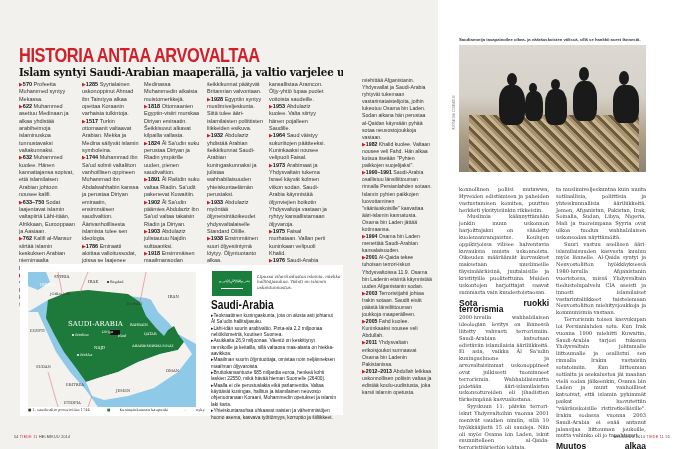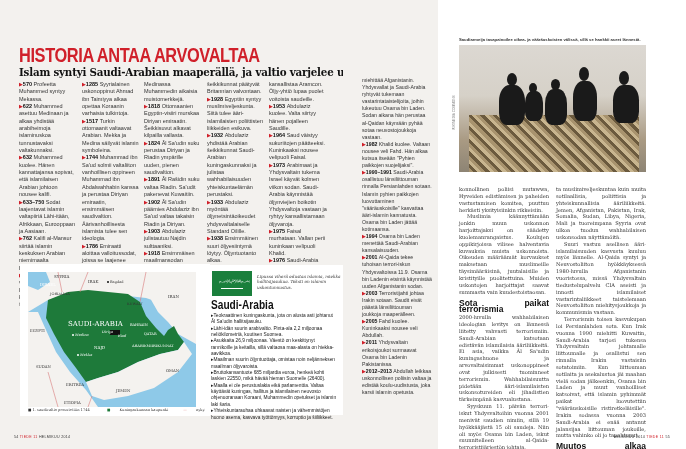--- a/index.html
+++ b/index.html
@@ -196,21 +196,21 @@
     <div class="soldier" style="left:160px;top:26px;width:10px;height:14px;border-radius:50%;"></div>
     <div class="soldier" style="left:66px;top:46px;width:18px;height:30px;"></div>
     <div class="soldier" style="left:70px;top:38px;width:8px;height:10px;border-radius:50%;"></div>
   </div>
   <div class="credit">WIKIMEDIA COMMONS</div>
 
   <div class="body-col" style="left:459px;top:186px;width:90px;">
     <div>
         <p>konnollinen poliisi mutawwa, Hyveiden edistämisen ja paheiden vastustamisen komitea, puuttuu herkästi yksityisiinkin rikkeisiin.</p>
         <p class="ind">Muslimia käännyttämään jonkin muun uskonnon harjoittajaksi on säädetty kuolemanrangaistus. Koulujen oppikirjoissa vilisee halventavia kuvauksia muista uskonnoista. Oikeuden määräämät korvaukset maksetaan muslimeille täysimääräisinä, juutalaisille ja kristityille puolitettuina. Muiden uskontojen harjoittajat saavat summasta vain kuudestoistaosan.</p>
-        <div class="sec-h">Sota paikat terrorismia</div>
+        <div class="sec-h">Sota ruokki terrorismia</div>
         <p>2000-luvulla wahhabilaisen ideologian levitys on lännessä liitetty vahvasti terrorismiin. Saudi-Arabian katsotaan edistävän islamilaisia ääriliikkeitä. Ei asia, vaikka Āl Sa'udin kuningashuone ja arvovaltaisimmat uskonoppineet ovat julkisesti tuominneet terrorismin. Wahhabilaisuutta pidetään ääri-islamilaisten uskonsotureiden eli jihadistien tärkeimpänä kasvualustana.</p>
         <p class="ind">Syyskuun 11. päivän terrori-iskut Yhdysvaltoihin vuonna 2001 menivät saudien nimiin, sillä 19 hyökkääjästä 15 oli saudeja. Niin oli myös Osama bin Laden, iskut suunnitelleen al-Qaida-terroristijärjestön johtaja.</p>
       </div>
   </div>
   <div class="body-col" style="left:556px;top:186px;width:90px;">
     <div>
         <p>ta muslimiveljeskuntaa kuin muita sotilaallisia, poliittisia ja yhteiskunnallisia ääriliikkeitä. Jemen, Afganistan, Pakistan, Irak, Somalia, Sudan, Libya, Nigeria, Mali ja tuoreimpana Syyria ovat ulkoa tuodun wahhabilaisen uskonsodan näyttämöitä.</p>
         <p class="ind">Suuri vastuu asellisen ääri-islamilaisuuden kasvusta kuuluu myös lännelle. Al-Qaida syntyi ja Neuvostoliiton hyökkäyksessä 1980-luvulla Afganistanin vuoristossa, missä Yhdysvaltain tiedustelupalvelu CIA aseisti ja innosti islamilaiset vastarintaliikkeet taistelemaan Neuvostoliiton miehitysjoukkoja ja kommunismia vastaan.</p>
         <p class="ind">Terrorismin toisen kasvukupan loi Persianlahden sota. Kun Irak vuonna 1990 miehitti Kuwaitin, Saudi-Arabia tarjosi tukensa Yhdysvaltain johtamalle liittoumalle ja osallistui sen rinnalla Irakin vastaisiin sotatoimiin. Kun liittouman sotilaita ja asekalustoa jäi maahan vielä sodan jälkeenkin, Osama bin Laden ja muut vanhoilliset katsoivat, että islamin pyhimmät paikat luovutettiin "vääräuskoisille ristiretkeläisille". Irakin sodassa vuonna 2003 Saudi-Arabia ei enää antanut jalansijaa liittouman joukoille, mutta vahinko oli jo tapahtunut.</p>
         <div class="sec-h">Muutos alkaa koulusta</div>

